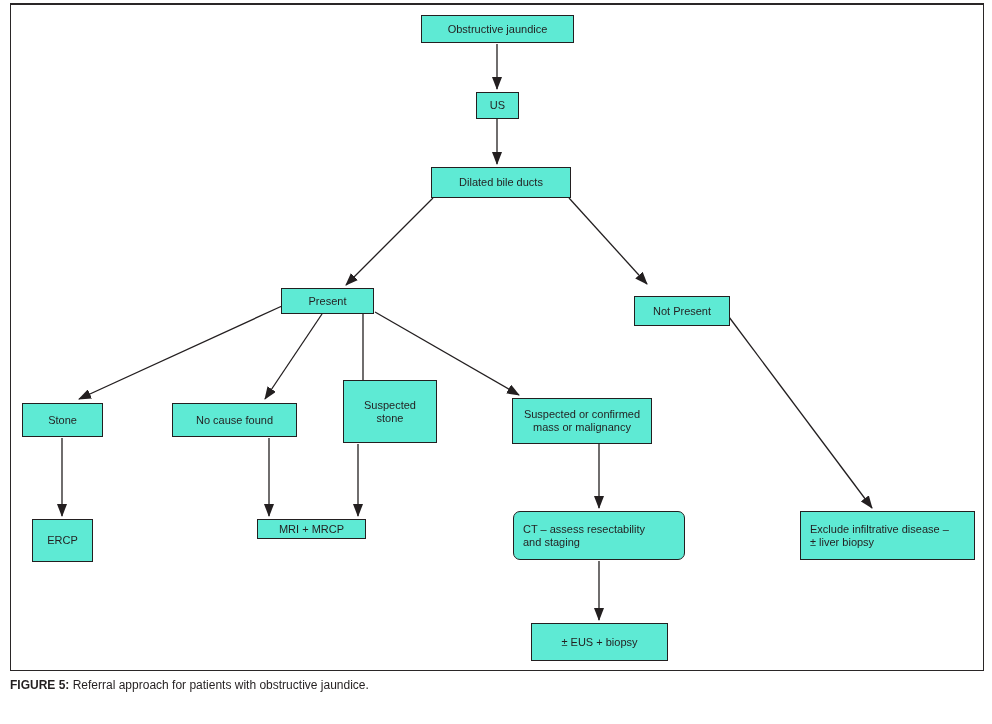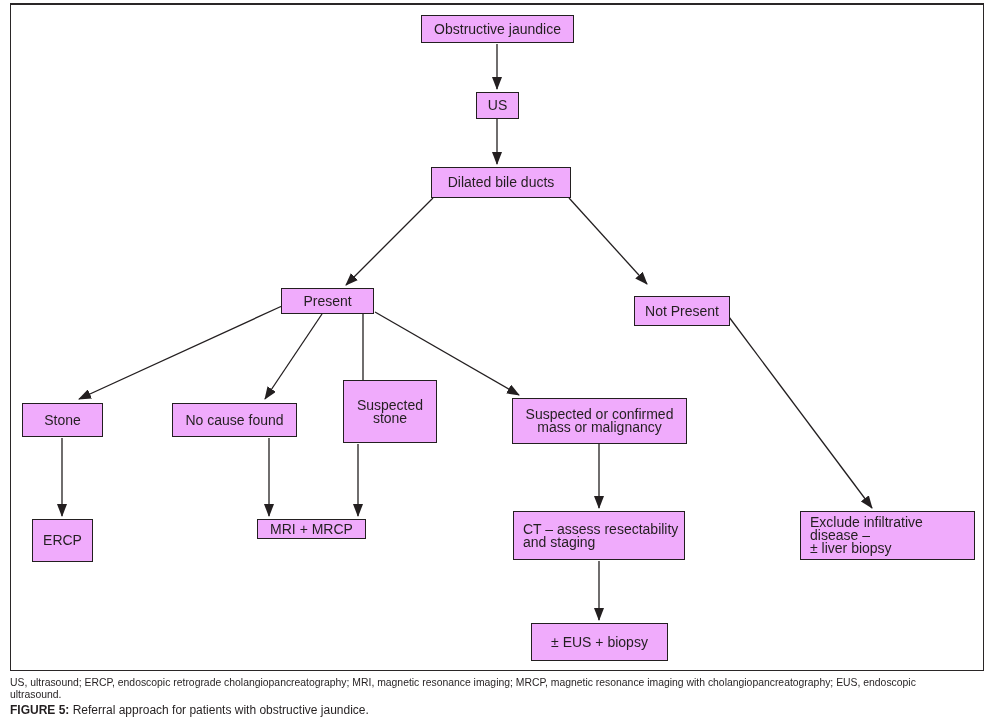--- a/index.html
+++ b/index.html
@@ -1,23 +1,23 @@
 <!DOCTYPE html>
 <html><head>
 <meta charset="utf-8">
 <style>
   html,body{margin:0;padding:0;background:#ffffff;}
   #page{position:relative;width:992px;height:724px;background:#ffffff;
         font-family:"Liberation Sans", sans-serif;color:#231f20;overflow:hidden;}
   #frame{position:absolute;left:10px;top:3px;width:972px;height:665px;
          border:1.4px solid #2a2627;border-top-width:2.6px;background:transparent;}
   svg.connectors{position:absolute;left:0;top:0;}
-  .node{position:absolute;box-sizing:border-box;border:1.2px solid #231f20;background:#f0abfc;
+  .node{position:absolute;box-sizing:border-box;border:1.2px solid #231f20;background:#5eead4;
         display:flex;flex-direction:column;justify-content:center;align-items:center;
-        font-size:14px;line-height:13px;text-align:center;}
+        font-size:11px;line-height:13px;text-align:center;}
   .node .ln{display:block;width:100%;}
   .node.leftalign{align-items:flex-start;text-align:left;padding-left:9px;padding-right:4px;}
   #caption{position:absolute;left:10px;top:677px;width:976px;font-size:10.4px;
            line-height:12.4px;color:#231f20;}
   #caption .figline{font-size:12px;line-height:14px;margin-top:1px;}
   #caption .figlabel{font-weight:bold;}
 </style>
 </head>
 <body>
 
@@ -61,44 +61,40 @@
 
   <div class="node" style="left:22px;top:403px;width:81px;height:34px;">Stone</div>
 
   <div class="node" style="left:172px;top:403px;width:125px;height:34px;">No cause found</div>
 
   <div class="node" style="left:343px;top:380px;width:94px;height:63px;">
     <span class="ln">Suspected</span>
     <span class="ln">stone</span>
   </div>
 
-  <div class="node" style="left:512px;top:398px;width:175px;height:46px;">
+  <div class="node" style="left:512px;top:398px;width:140px;height:46px;">
     <span class="ln">Suspected or confirmed</span>
     <span class="ln">mass or malignancy</span>
   </div>
 
   <div class="node" style="left:32px;top:519px;width:61px;height:43px;">ERCP</div>
 
   <div class="node" style="left:257px;top:519px;width:109px;height:20px;">MRI + MRCP</div>
 
-  <div class="node leftalign" style="left:513px;top:511px;width:172px;height:49px;">
+  <div class="node leftalign" style="left:513px;top:511px;width:172px;height:49px;border-radius:7px;">
     <span class="ln">CT – assess resectability</span>
     <span class="ln">and staging</span>
   </div>
 
   <div class="node leftalign" style="left:800px;top:511px;width:175px;height:49px;">
     <span class="ln">Exclude infiltrative disease –</span>
     <span class="ln">± liver biopsy</span>
   </div>
 
   <div class="node" style="left:531px;top:623px;width:137px;height:38px;">± EUS + biopsy</div>
 
   <div id="caption">
-    <div>
-      <span class="ln" style="display:block;">US, ultrasound; ERCP, endoscopic retrograde cholangiopancreatography; MRI, magnetic resonance imaging; MRCP, magnetic resonance imaging with cholangiopancreatography; EUS, endoscopic</span>
-      <span class="ln" style="display:block;">ultrasound.</span>
-    </div>
     <div class="figline">
       <span class="figlabel">FIGURE 5:</span><span> Referral approach for patients with obstructive jaundice.</span>
     </div>
   </div>
 
 </div>
 
 </body></html>

